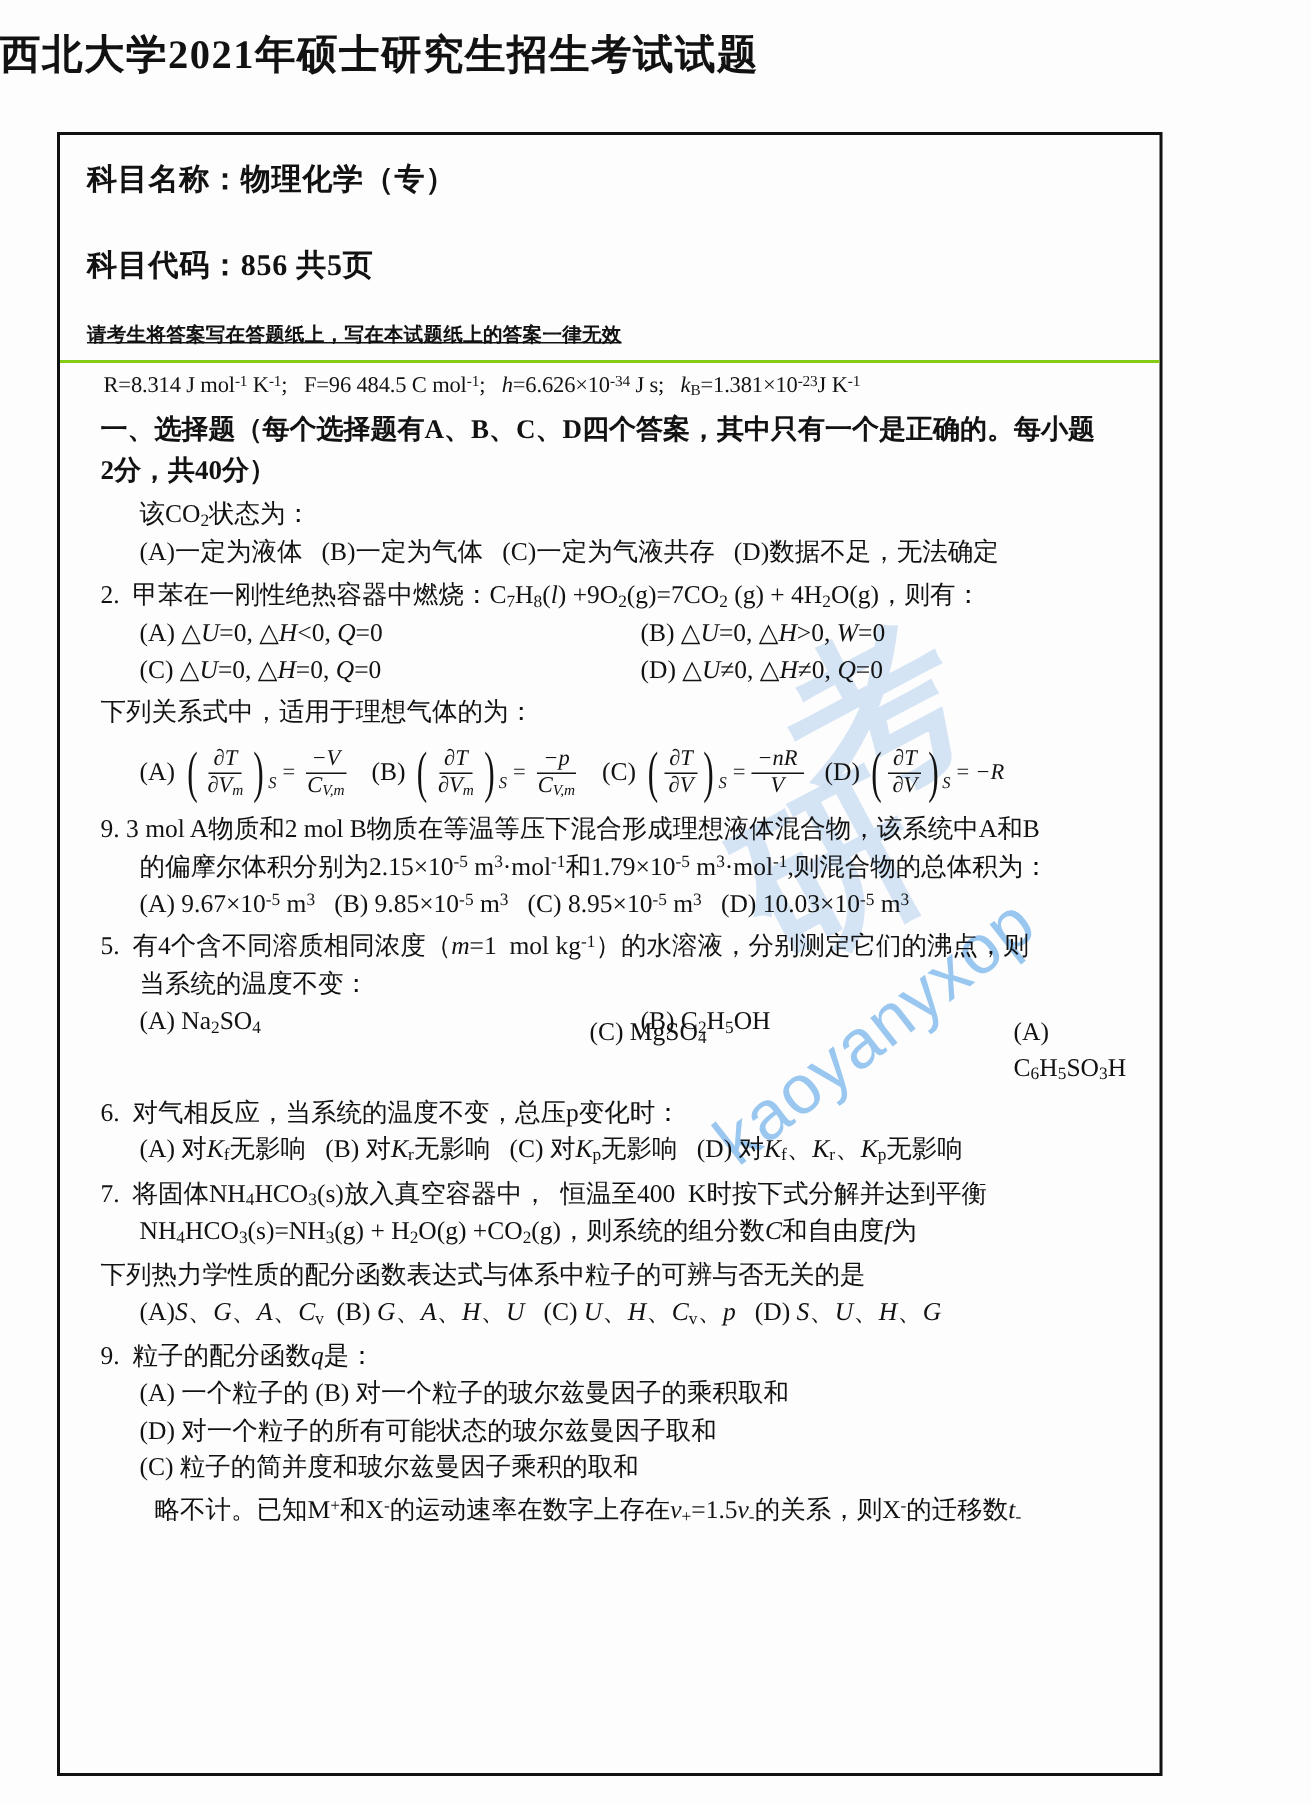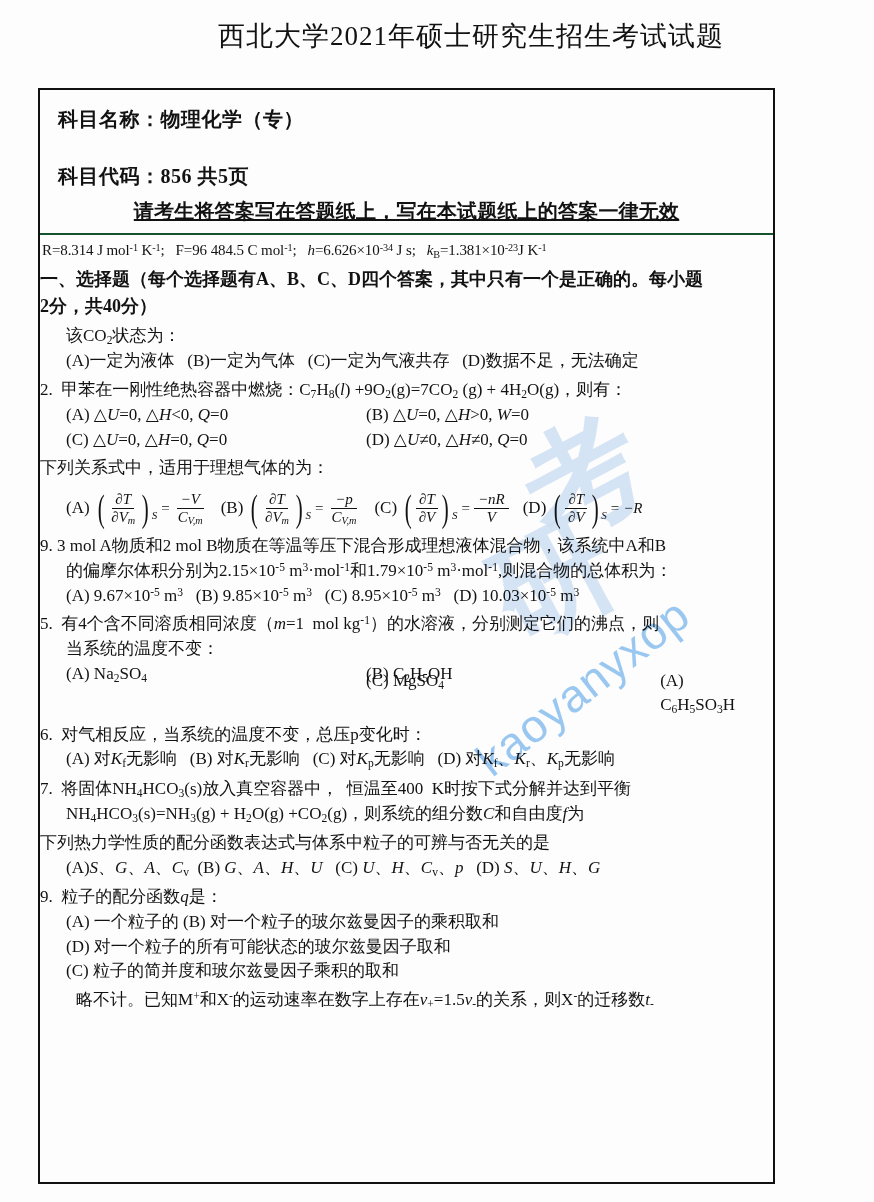--- a/index.html
+++ b/index.html
@@ -44,61 +44,60 @@
     letter-spacing: 1px;
     transform: rotate(-38deg);
     white-space: nowrap;
     opacity: .9;
   }
 
   
   .doc-title {
     position: absolute;
     top: 18px; left: 0; width: 724px;
-    text-align: right;
+    text-align: left;
     font-size: 27px;
-    font-weight: normal;
+    font-weight: bold;
     letter-spacing: 1px;
     font-family: "Liberation Serif", serif;
     z-index: 3;
   }
 
   
   .frame {
     position: absolute;
     left: 38px; top: 88px;
     width: 737px;
     height: 1096px;
     border: 2px solid #111;
     background: transparent;
     z-index: 2;
   }
 
   .header-block {
     padding: 16px 18px 6px 18px;
-    border-bottom: 2px solid #14532d;
+    border-bottom: 2px solid #84cc16;
   }
   .subject-line {
     font-size: 20px;
     font-weight: bold;
     letter-spacing: .5px;
     margin-bottom: 30px;
   }
-  .subject-line.second { margin-bottom: 8px; }
+  .subject-line.second { margin-bottom: 24px; }
   .notice {
-    font-size: 20px;
+    font-size: 13px;
     font-weight: bold;
     text-decoration: underline;
     letter-spacing: .2px;
     padding-bottom: 2px;
-    text-align: center;
   }
 
   .body-block {
-    padding: 4px 12px 0 0;
+    padding: 4px 12px 0 27px;
     font-size: 16.5px;
     line-height: 1.0;
   }
 
   .constants {
     font-size: 15px;
     padding: 4px 0 5px 2px;
     white-space: nowrap;
     letter-spacing: -.1px;
   }
@@ -114,20 +113,21 @@
     margin-top: 4px;
     font-size: 17px;
     line-height: 1.45;
   }
   .q-stem { display: block; }
   .q-cont { display: block; padding-left: 26px; }
   .opts { display: block; padding-left: 26px; }
   .opt-2col {
     display: flex;
     padding-left: 26px;
+    gap: 34px;
   }
   .opt-2col > span:first-child { width: 300px; }
 
   .ital { font-style: italic; }
   sub { font-size: 68%; vertical-align: -0.22em; }
   sup { font-size: 68%; vertical-align: 0.42em; }
 
   
   .formula-row {
     display: flex;

